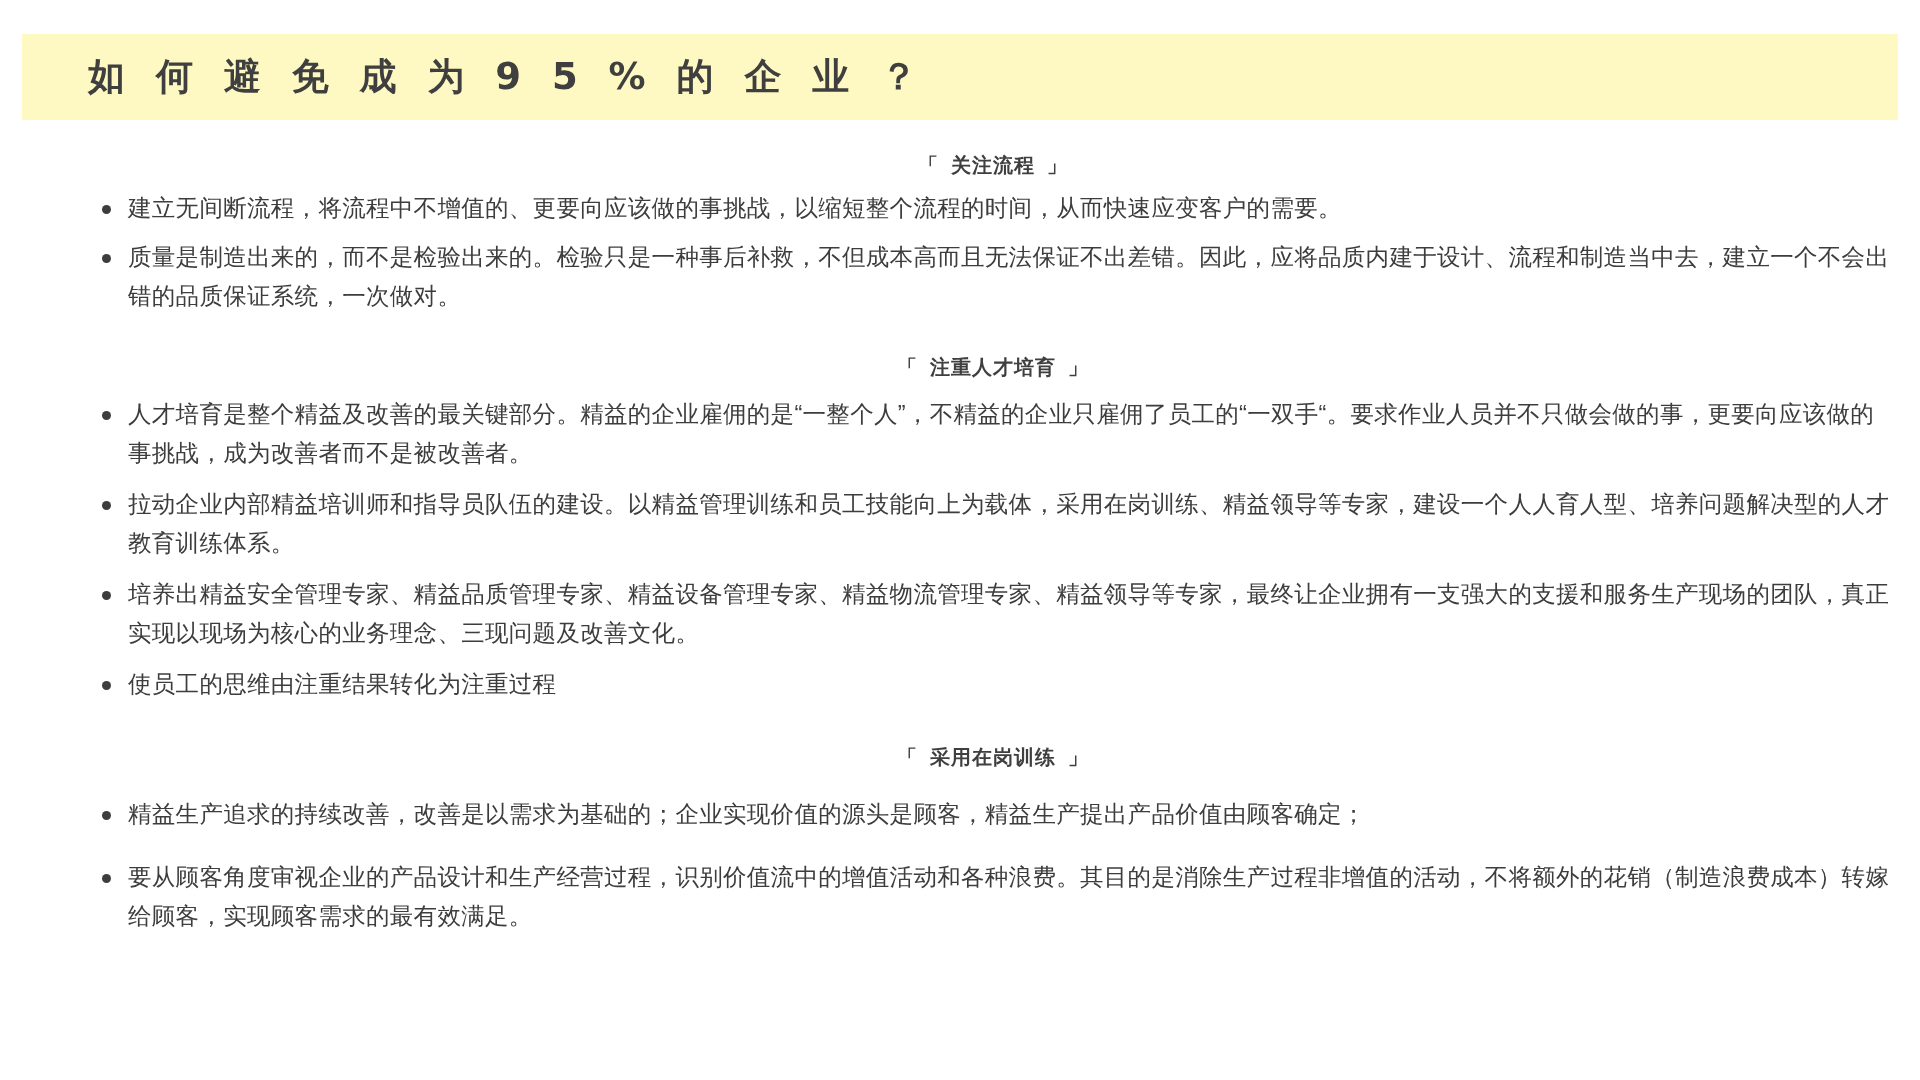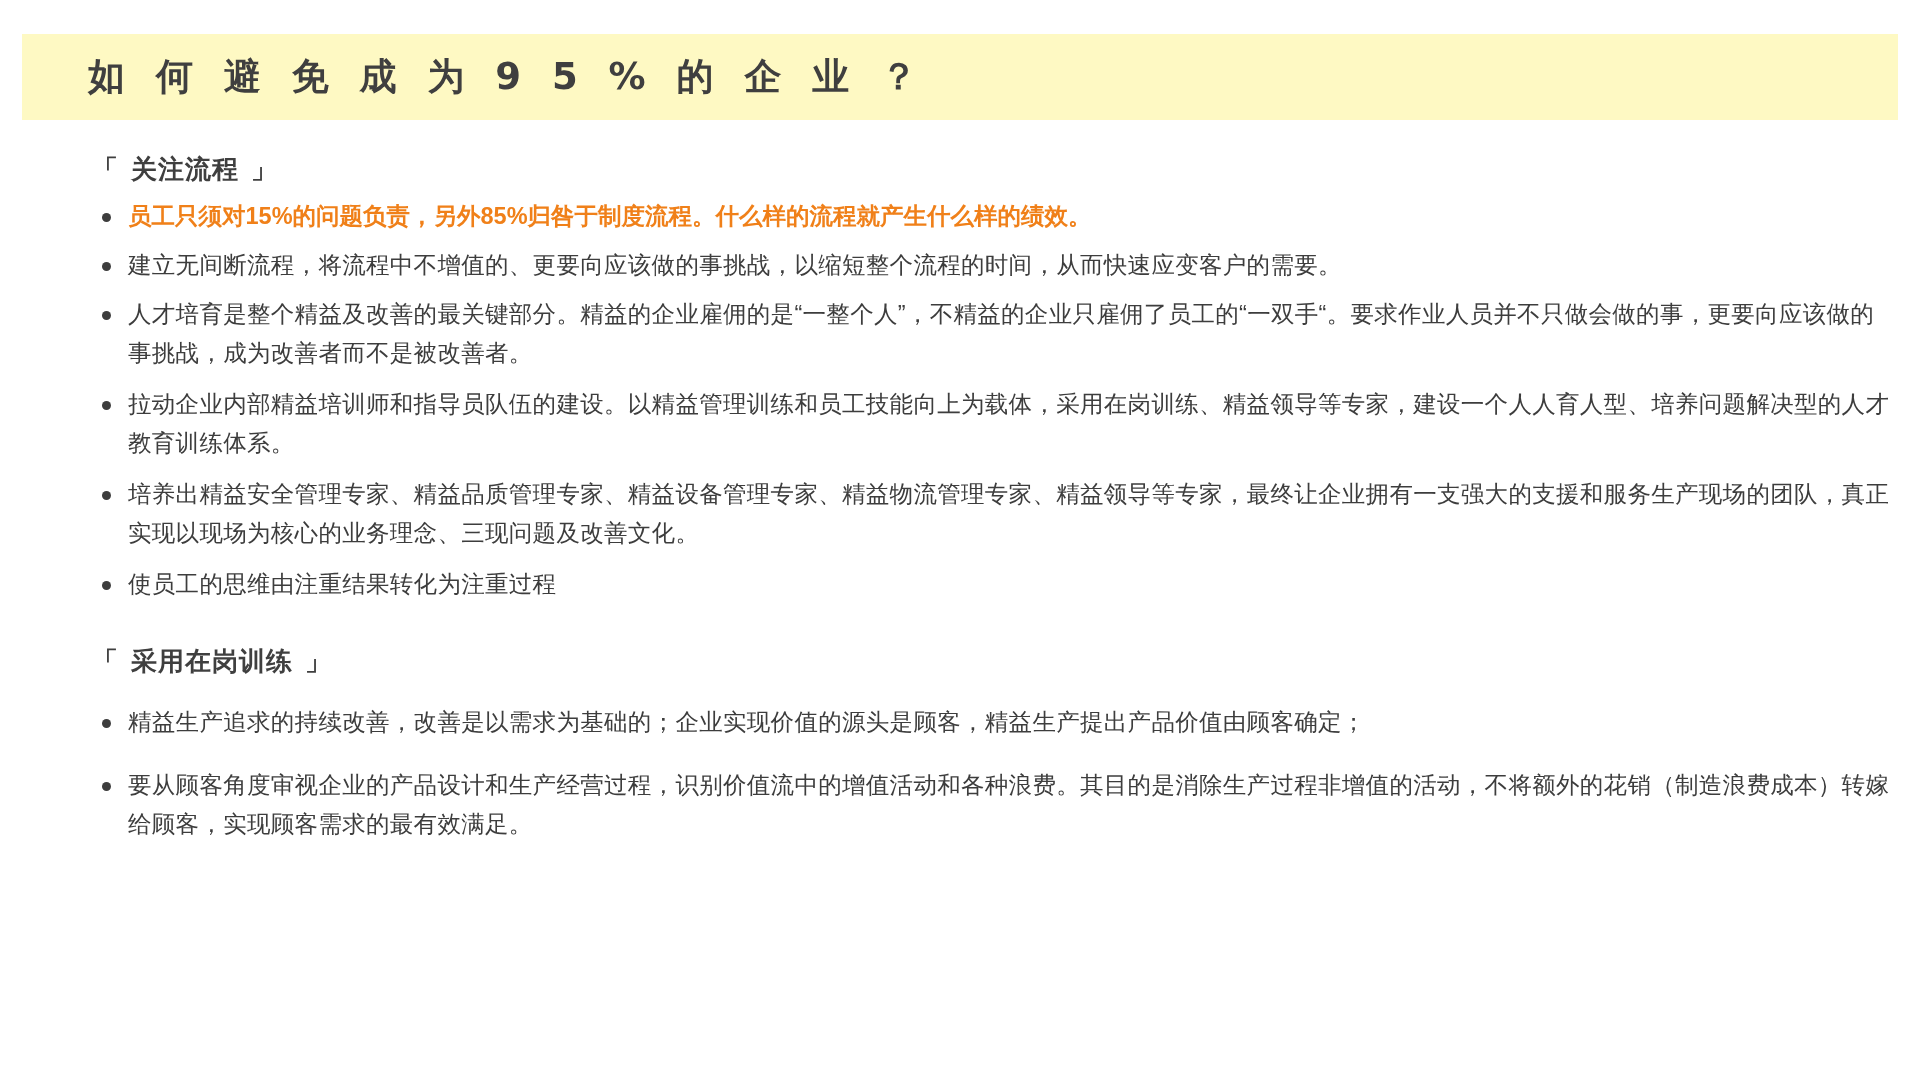--- a/index.html
+++ b/index.html
@@ -34,26 +34,27 @@
     font-weight: bold;
     letter-spacing: 9px;
     color: #3f3f3f;
     font-family: "DejaVu Sans", "Liberation Sans", sans-serif;
   }
   
   .section {
     margin: 0 26px 0 26px;
   }
   .section-head {
-    font-size: 26px;
+    font-size: 20px;
     font-weight: bold;
     color: #3f3f3f;
     letter-spacing: 1px;
     font-family: "DejaVu Sans", "Liberation Sans", sans-serif;
     white-space: nowrap;
+    text-align: center;
   }
   .sec1 .section-head { margin: 32px 0 10px 66px; }
   .sec2 .section-head { margin: 38px 0 14px 66px; }
   .sec3 .section-head { margin: 40px 0 14px 66px; }
 
   .bracket { display: inline-block; }
   .head-text { display: inline-block; padding: 0 12px; }
 
   ul.bullets {
     list-style: none;
@@ -97,26 +98,29 @@
 
   <div class="title-banner">
     <h1>如 何 避 免 成 为 9 5 % 的 企 业 ？</h1>
   </div>
 
   <div class="section sec1">
     <div class="section-head">
       <span class="bracket">「</span><span class="head-text">关注流程</span><span class="bracket">」</span>
     </div>
     <ul class="bullets">
-      <li class="highlight">员工只须对15%的问题负责，另外85%归咎于制度流程。什么样的流程就产生什么样的绩效。</li>
       <li>建立无间断流程，将流程中不增值的、更要向应该做的事挑战，以缩短整个流程的时间，从而快速应变客户的需要。</li>
+      <li>质量是制造出来的，而不是检验出来的。检验只是一种事后补救，不但成本高而且无法保证不出差错。因此，应将品质内建于设计、流程和制造当中去，建立一个不会出错的品质保证系统，一次做对。</li>
     </ul>
   </div>
 
   <div class="section sec2">
+    <div class="section-head">
+      <span class="bracket">「</span><span class="head-text">注重人才培育</span><span class="bracket">」</span>
+    </div>
     <ul class="bullets">
       <li>人才培育是整个精益及改善的最关键部分。精益的企业雇佣的是“一整个人”，不精益的企业只雇佣了员工的“一双手“。要求作业人员并不只做会做的事，更要向应该做的事挑战，成为改善者而不是被改善者。</li>
       <li>拉动企业内部精益培训师和指导员队伍的建设。以精益管理训练和员工技能向上为载体，采用在岗训练、精益领导等专家，建设一个人人育人型、培养问题解决型的人才教育训练体系。</li>
       <li>培养出精益安全管理专家、精益品质管理专家、精益设备管理专家、精益物流管理专家、精益领导等专家，最终让企业拥有一支强大的支援和服务生产现场的团队，真正实现以现场为核心的业务理念、三现问题及改善文化。</li>
       <li>使员工的思维由注重结果转化为注重过程</li>
     </ul>
   </div>
 
   <div class="section sec3">
     <div class="section-head">

